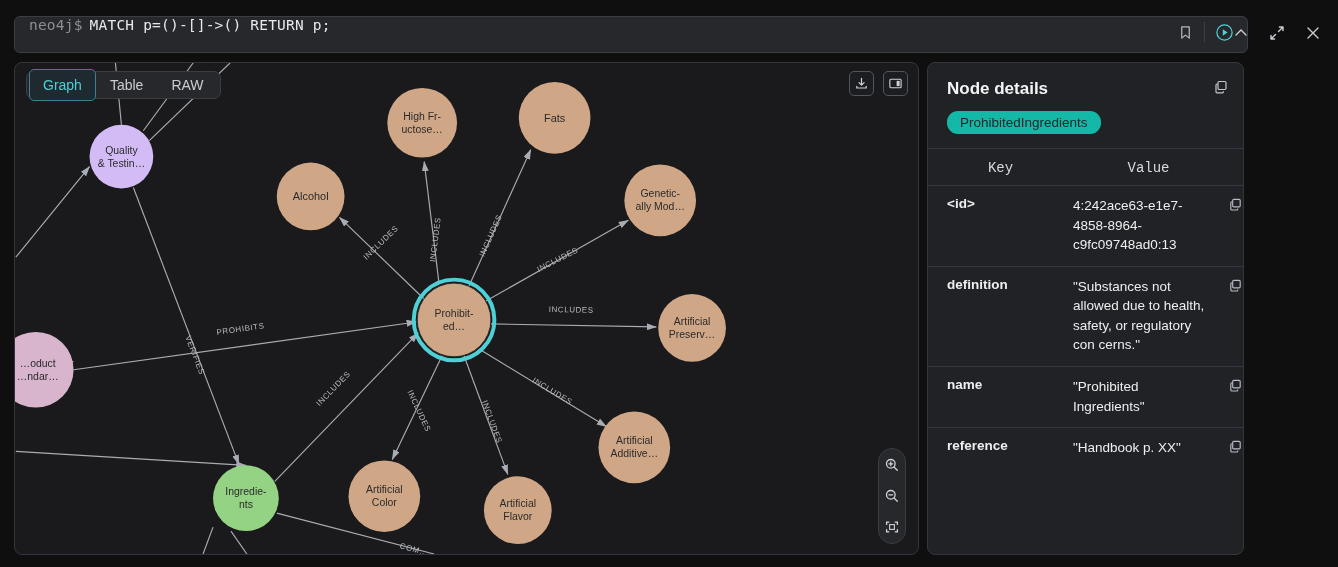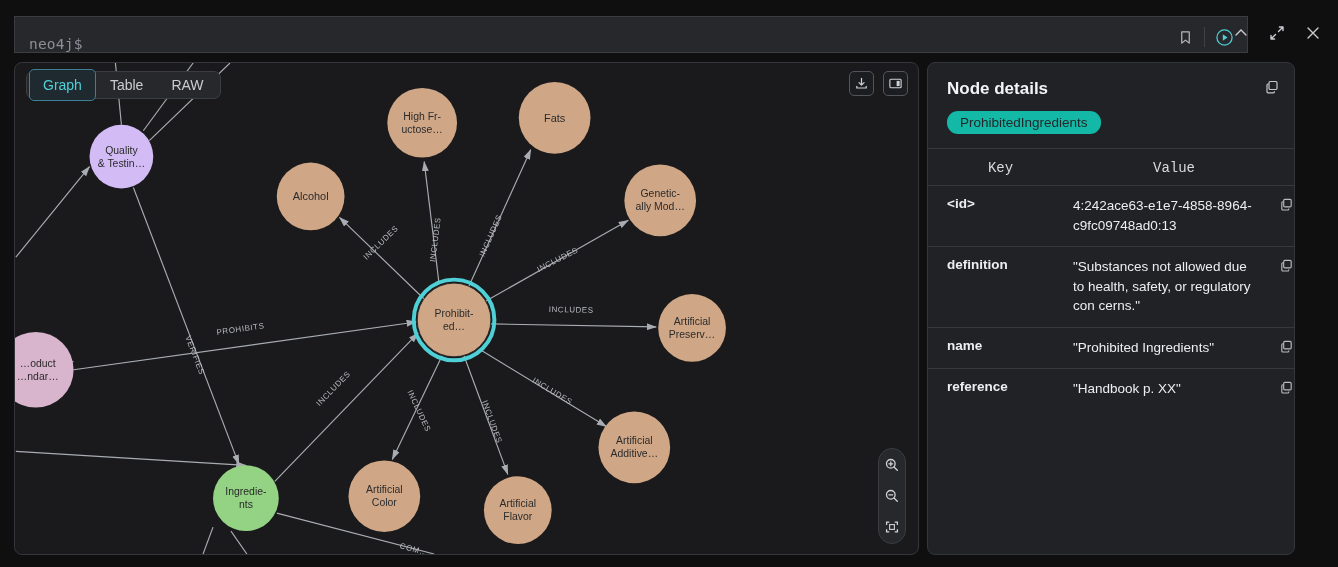--- a/index.html
+++ b/index.html
@@ -8,22 +8,22 @@
     background: #0f0f10;
     font-family: "Liberation Sans", sans-serif;
     overflow: hidden;
   }
   .app { position: relative; width: 1338px; height: 567px; background: #0f0f10; }
 
   
   .querybar {
     position: absolute; left: 14px; top: 16px;
     width: 1234px; height: 37px;
-    background: #26282c; border: 1px solid #3a3d42; border-radius: 0;
-    display: flex; align-items: flex-end; padding: 0 8px 0 14px;
+    background: #26282c; border: 1px solid #3a3d42; border-radius: 6px;
+    display: flex; align-items: flex-start; padding: 0 8px 0 14px;
   }
   .prompt {
     font-family: "DejaVu Sans Mono", monospace; font-size: 14.5px;
     color: #8b8f96; letter-spacing: .2px; white-space: pre;
   }
   .qtext {
     font-family: "DejaVu Sans Mono", monospace; font-size: 14.5px;
     color: #e6e8ea; letter-spacing: .2px; white-space: pre; margin-left: 7px;
   }
   .qb-right { margin-left: auto; display: flex; align-items: center; gap: 0; }
@@ -78,21 +78,21 @@
     width: 28px; background: #26282c; border: 1px solid #3a3d42;
     border-radius: 14px; padding: 5px 0;
     display: flex; flex-direction: column; align-items: center; gap: 9px;
   }
   .zc { width: 22px; height: 22px; display: flex; align-items: center;
         justify-content: center; cursor: pointer; }
 
   
   .details {
     position: absolute; left: 927px; top: 62px;
-    width: 368px; height: 493px;
+    width: 317px; height: 493px;
     background: #202225; border: 1px solid #33363b; border-radius: 8px;
     overflow: hidden;
   }
   .det-head {
     display: flex; align-items: flex-start; padding: 16px 14px 0 19px;
   }
   .det-title { font-size: 17px; font-weight: bold; color: #f2f4f6; }
   .det-copy { margin-left: auto; cursor: pointer; }
   .badge-row { padding: 12px 19px 14px 19px; }
   .badge {
@@ -123,20 +123,21 @@
   .rlabel { font-family: "Liberation Sans", sans-serif; font-size: 8px;
             fill: #b9bcc1; letter-spacing: .6px; }
 </style>
 </head>
 <body>
 
 <div class="app">
 
   <div class="querybar">
     <span class="prompt">neo4j$</span>
+    <span class="qtext">MATCH p=()-[]-&gt;() RETURN p;</span>
     <div class="qb-right">
       <div class="icon-btn">
         <svg width="15" height="15" viewBox="0 0 16 16">
             <path d="M4 2h8v12l-4-3.2L4 14z" fill="none" stroke="#b5b9bf" stroke-width="1.3" stroke-linejoin="round"></path>
           </svg>
       </div>
       <div class="divider-v"></div>
       <div class="icon-btn">
         <svg width="19" height="19" viewBox="0 0 20 20">
             <circle cx="10" cy="10" r="8" fill="none" stroke="#4fd0d6" stroke-width="1.3"></circle>

